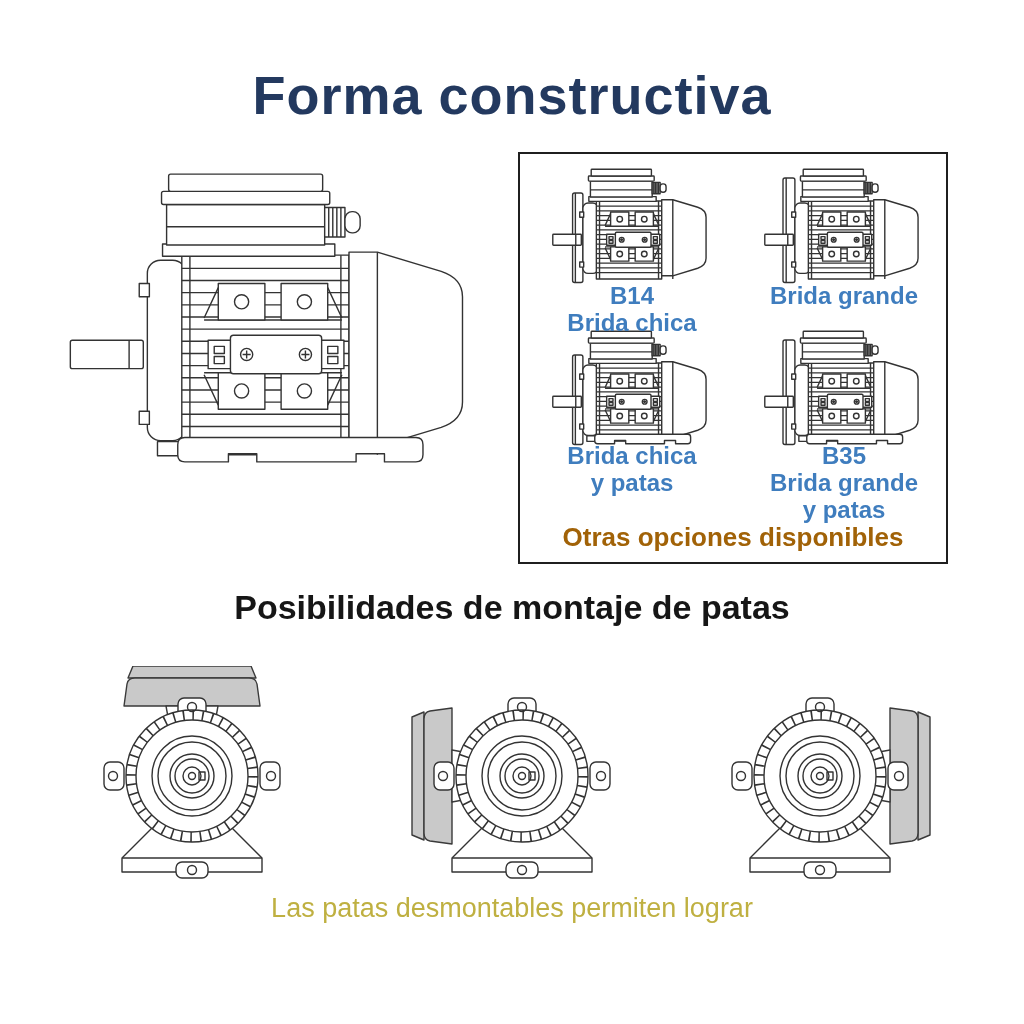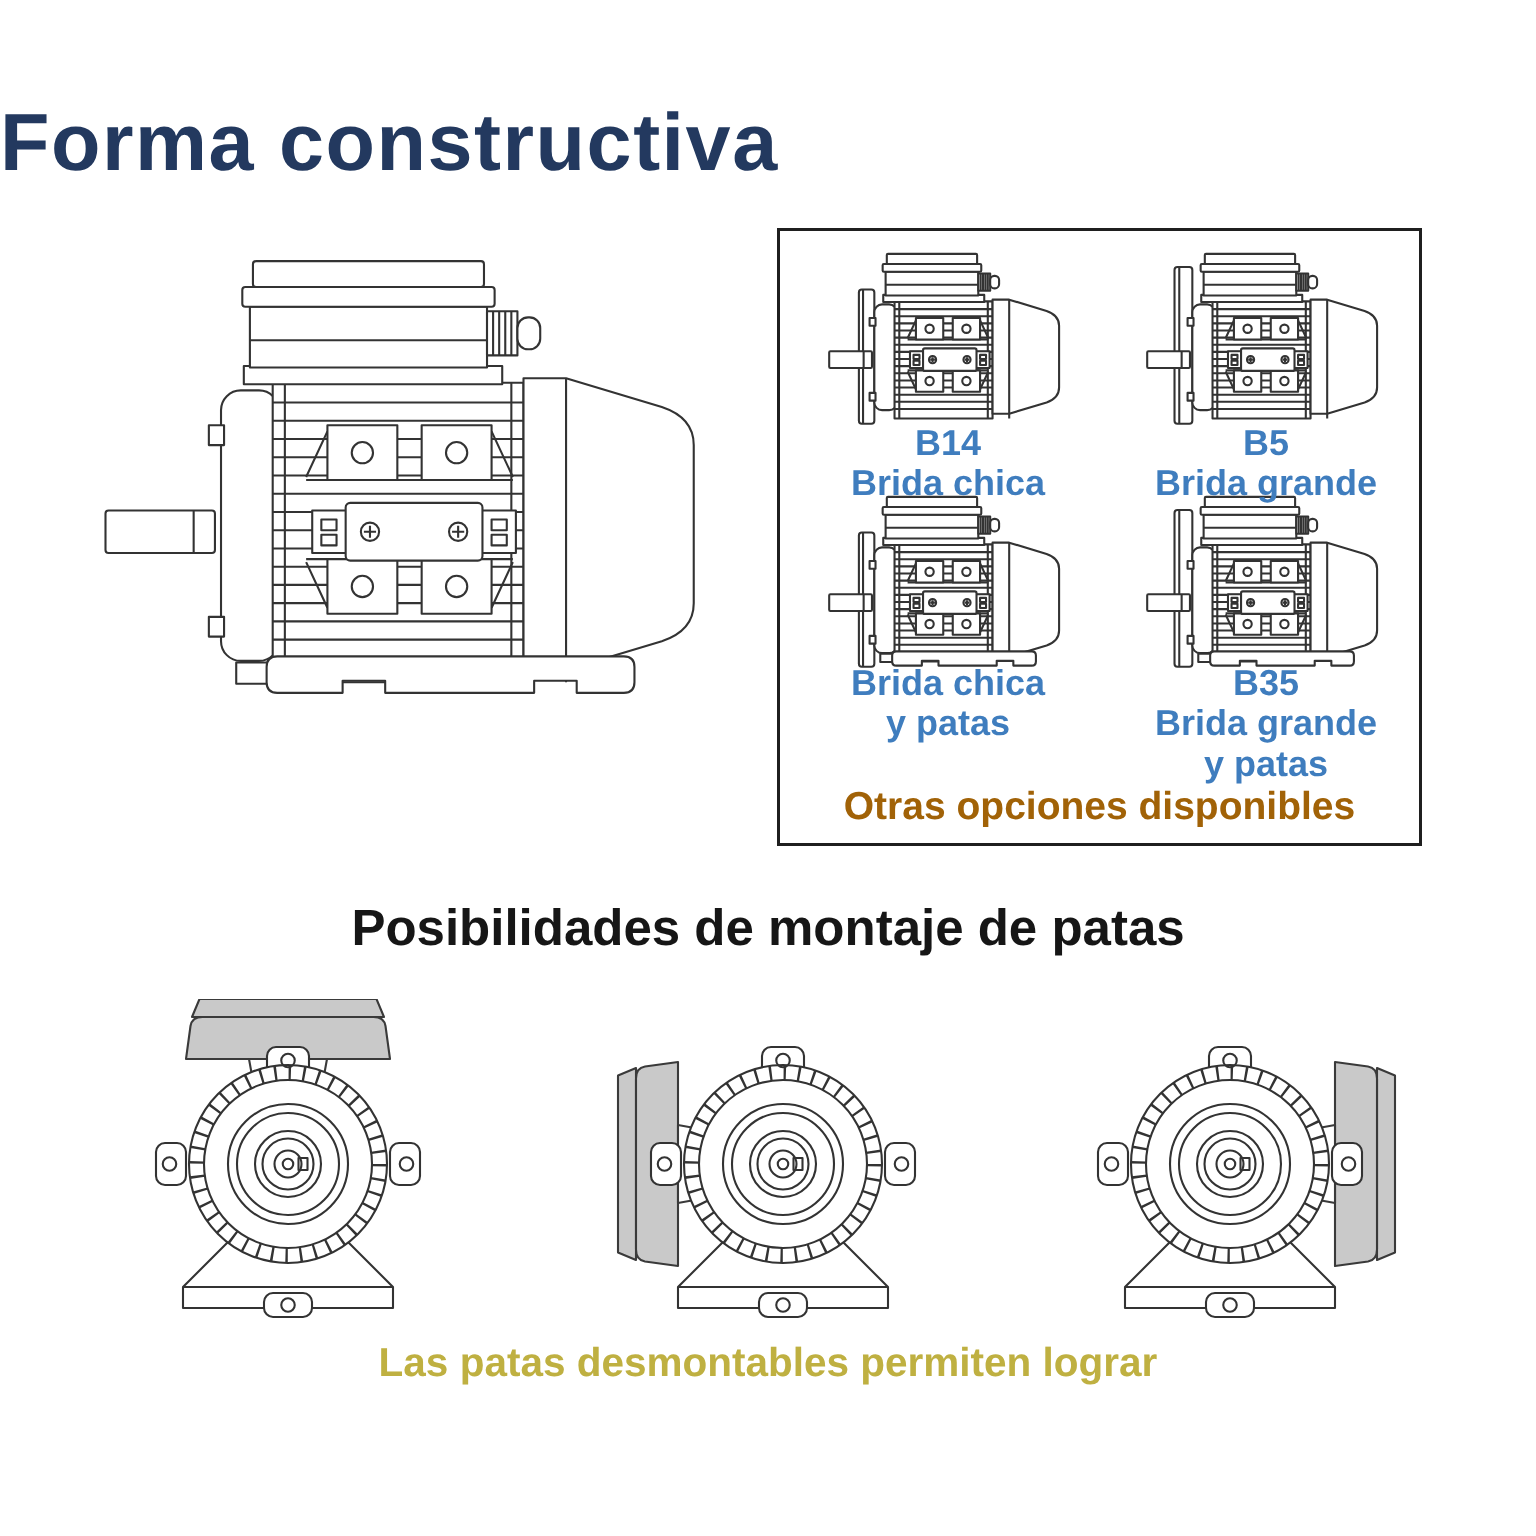--- a/index.html
+++ b/index.html
@@ -1,29 +1,29 @@
 <!DOCTYPE html>
 <html><head>
 <meta charset="utf-8">
 <style>
   html,body{margin:0;padding:0;background:#fff;}
   #page{position:relative;width:1024px;height:1024px;background:#ffffff;overflow:hidden;
         font-family:"Liberation Sans","DejaVu Sans",sans-serif;}
   .abs{position:absolute;}
   svg *{vector-effect:non-scaling-stroke;}
-  .page-title{left:0;top:64px;width:1024px;text-align:left;font-size:54px;font-weight:600;
+  .page-title{left:0;top:64px;width:1024px;text-align:center;font-size:54px;font-weight:600;
               letter-spacing:1px;color:#23395f;}
   .blue{color:#3f7dbe;}
   .b3-label{left:152px;top:464px;width:300px;text-align:center;font-size:35px;font-weight:600;line-height:44px;}
   .options-box{left:518px;top:152px;width:430px;height:412px;background:#fff;border:2px solid #1f1f1f;box-sizing:border-box;}
   .opt-label{position:absolute;width:216px;text-align:center;font-size:24px;font-weight:600;line-height:27px;}
   .box-footer{position:absolute;left:0;top:368px;width:100%;text-align:center;font-size:26px;
               font-weight:600;color:#a16207;}
-  .section-heading{left:0;top:600px;width:1024px;text-align:center;font-size:34px;font-weight:600;color:#161616;}
-  .note{left:0;top:892px;width:1024px;text-align:center;font-size:27px;font-weight:700;
+  .section-heading{left:0;top:588px;width:1024px;text-align:center;font-size:34px;font-weight:600;color:#161616;}
+  .note{left:0;top:892px;width:1024px;text-align:center;font-size:27px;font-weight:400;
         line-height:32px;color:#bfb041;}
 </style>
 </head>
 <body>
 
 <div id="page">
 
   <svg width="0" height="0" style="position:absolute" aria-hidden="true">
     <defs>
       <g id="sv-flg-sm" stroke="#333" stroke-width="1.4" fill="#fff" stroke-linejoin="round">
@@ -134,21 +134,20 @@
       <use href="#sv-flg-lg"></use>
         <use href="#sv-core"></use>
         <use href="#sv-feet"></use>
     </svg>
 
     <div class="opt-label blue" style="left:4px;top:128px">
       <div>B14</div>
       <div>Brida chica</div>
     </div>
     <div class="opt-label blue" style="left:216px;top:128px">
-      <div>B5</div>
       <div>Brida grande</div>
     </div>
     <div class="opt-label blue" style="left:4px;top:288px">
       <div>Brida chica</div>
       <div>y patas</div>
     </div>
     <div class="opt-label blue" style="left:216px;top:288px">
       <div>B35</div>
       <div>Brida grande</div>
       <div>y patas</div>

